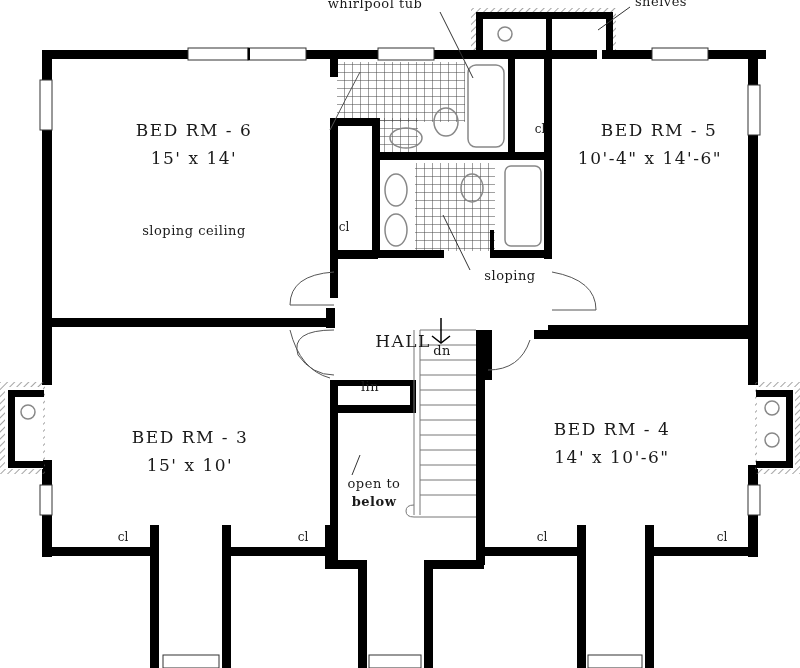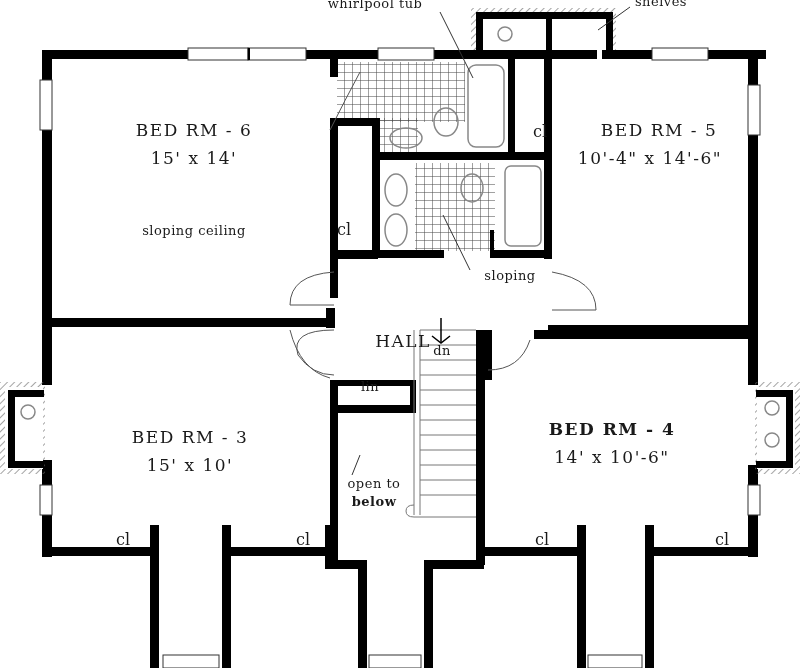--- a/index.html
+++ b/index.html
@@ -1,21 +1,21 @@
 <!DOCTYPE html>
 <html><head>
 <meta charset="utf-8">
 <style>
   html, body { margin: 0; padding: 0; background: #ffffff; }
   body { width: 800px; height: 668px; position: relative; overflow: hidden; font-family: "DejaVu Serif", serif; }
   svg { position: absolute; left: 0; top: 0; }
   .lbl { position: absolute; color: #1a1a1a; font-family: "DejaVu Serif", "Liberation Serif", serif; white-space: nowrap; text-align: center; }
   .room { font-size: 17px; letter-spacing: 1.5px; line-height: 24px; }
   .small { font-size: 13px; letter-spacing: 0.5px; }
-  .tiny { font-size: 16px; }
+  .tiny { font-size: 12px; }
 </style>
 </head>
 <body>
 
 <svg width="800" height="668" viewBox="0 0 800 668">
   <defs>
     <pattern id="tile" width="8" height="8" patternUnits="userSpaceOnUse">
       <path d="M0 0H8M0 0V8" stroke="#444" stroke-width="1" fill="none"></path>
     </pattern>
     <pattern id="hatch" width="5" height="5" patternUnits="userSpaceOnUse" patternTransform="rotate(45)">
@@ -187,21 +187,21 @@
 <div class="lbl room" style="left:114px; top:118px; width:160px;">BED RM - 6</div>
 <div class="lbl room" style="left:114px; top:146px; width:160px;">15' x 14'</div>
 <div class="lbl small" style="left:114px; top:203px; width:160px;margin-top:20px;">sloping ceiling</div>
 
 <div class="lbl room" style="left:569px; top:118px; width:180px;">BED RM - 5</div>
 <div class="lbl room" style="left:552px; top:146px; width:196px;">10'-4" x 14'-6"</div>
 
 <div class="lbl room" style="left:110px; top:425px; width:160px;">BED RM - 3</div>
 <div class="lbl room" style="left:110px; top:453px; width:160px;">15' x 10'</div>
 
-<div class="lbl room" style="left:532px; top:417px; width:160px;font-weight:bold;">BED RM - 4</div>
+<div class="lbl room" style="left:532px; top:417px; width:160px;">BED RM - 4</div>
 <div class="lbl room" style="left:532px; top:445px; width:160px;">14' x 10'-6"</div>
 
 <div class="lbl room" style="left:368px; top:287px; width:70px;margin-top:42px;">HALL</div>
 
 <div class="lbl small" style="left:310px; top:-4px; width:130px;">whirlpool tub</div>
 <div class="lbl small" style="left:626px; top:-6px; width:70px;">shelves</div>
 <div class="lbl small" style="left:470px; top:268px; width:80px;">sloping</div>
 <div class="lbl small" style="left:430px; top:343px; width:24px;">dn</div>
 <div class="lbl small" style="left:350px; top:379px; width:40px;">lin</div>
 <div class="lbl small" style="left:334px; top:476px; width:80px;">open to</div>

